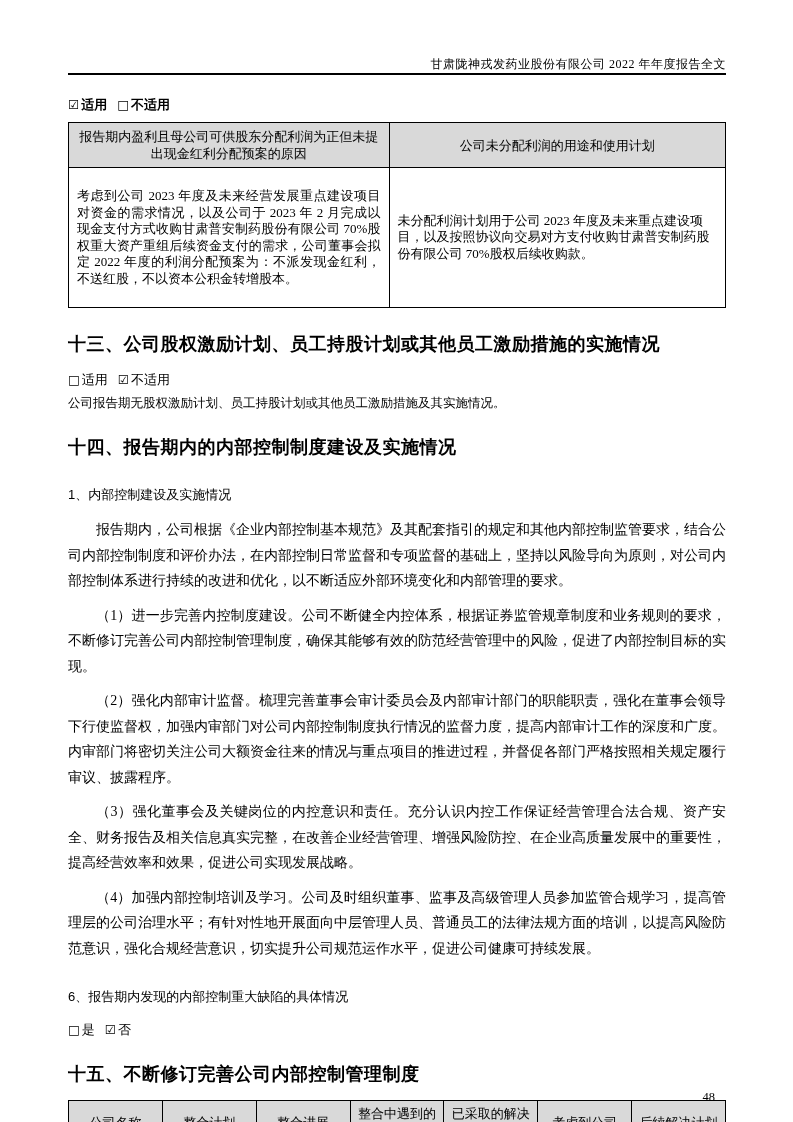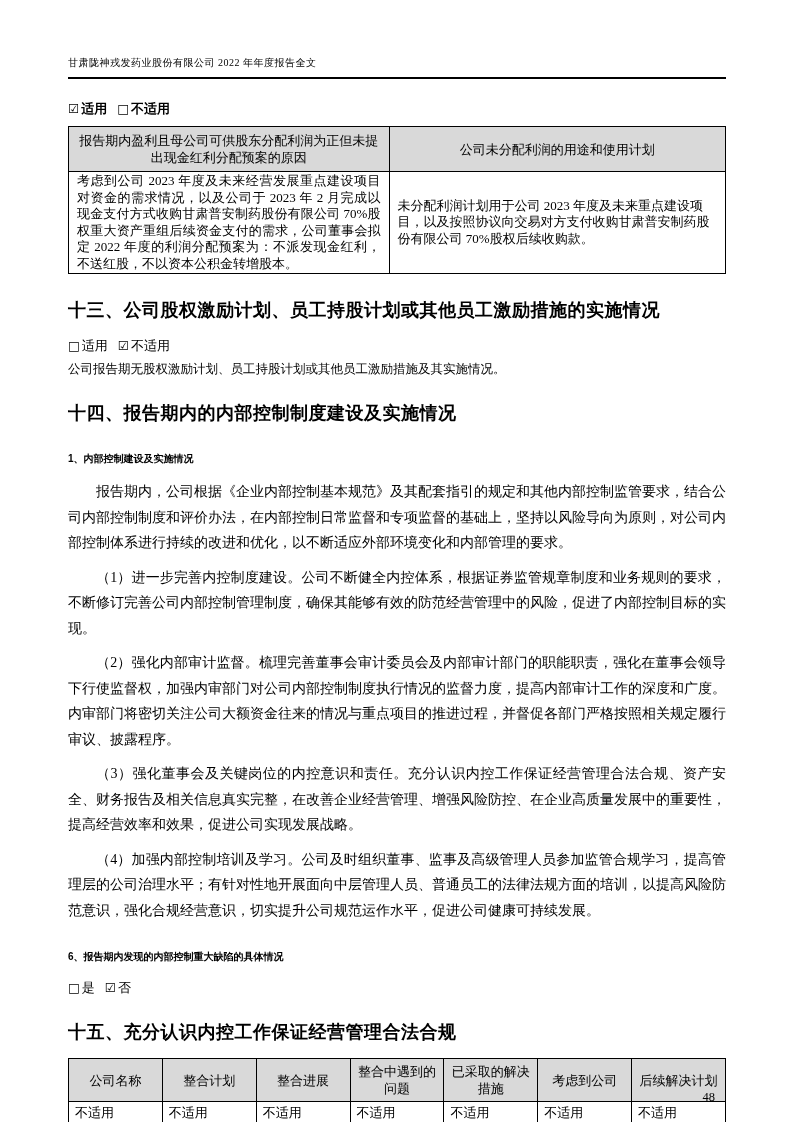--- a/index.html
+++ b/index.html
@@ -5,22 +5,22 @@
   html, body { margin: 0; padding: 0; }
   body {
     width: 793px; height: 1122px;
     background: #ffffff; color: #000000;
     font-family: "Liberation Serif", "DejaVu Serif", serif;
     position: relative; overflow: hidden;
   }
   .page { padding: 0 67px 0 68px; }
 
   .doc-header {
-    padding-top: 56px; padding-bottom: 7px;
-    text-align: left; font-size: 10px;
+    padding-top: 56px; 
+    text-align: right; font-size: 12px;
     border-bottom: 2px solid #000;
     letter-spacing: 0.5px;
   }
 
   .cbline { font-size: 13px; line-height: 17px; }
   .cbline .opt { margin-right: 10px; }
   .cb { font-family: "DejaVu Sans", sans-serif; font-size: 12.5px; margin-right: 2px; }
 
   .cbline.first { margin-top: 21px; font-weight: bold; }
 
@@ -28,38 +28,38 @@
   .t1, .t2 { border: 1.5px solid #000; margin-top: 9px; }
   th, td { border: 1px solid #000; }
   th {
     background: #d9d9d9; font-weight: normal;
     font-size: 13px; line-height: 17px;
     text-align: center; vertical-align: middle;
     padding: 5px 8px;
   }
   .t1 td {
     font-size: 13px; line-height: 16.5px;
-    padding: 1px 8px; vertical-align: middle; margin-left: 12px;
+    padding: 20px 8px; vertical-align: middle; margin-left: 12px;
   }
   .t1 td.just { text-align: justify; }
   .t1 col.c1 { width: 48.8%; }
   .t1 col.c2 { width: 51.2%; }
 
   .t2 { margin-top: 14px; }
   .t2 th { padding: 4px 4px; }
   .t2 td { font-size: 13px; line-height: 17px; padding: 2px 6px; text-align: left; vertical-align: top; }
 
   h2 {
     font-family: Liberation Serif, serif;
     font-size: 18px; font-weight: bold;
     margin: 24px 0 0 0; letter-spacing: 0.5px;
   }
   h3 {
     font-family: "Liberation Sans", "DejaVu Sans", sans-serif;
-    font-size: 10px; font-weight: bold;
+    font-size: 13px; font-weight: normal;
     margin: 27px 0 0 0;
   }
   .after-h2 { margin-top: 15px; }
   .note { margin-top: 7px; font-size: 12.5px; line-height: 16px; }
 
   p.body {
     font-size: 14px; line-height: 25.5px;
     text-align: justify; text-indent: 2em;
     margin: 9px 0 0 0;
   }
@@ -116,21 +116,21 @@
   <p class="body">（2）强化内部审计监督。梳理完善董事会审计委员会及内部审计部门的职能职责，强化在董事会领导下行使监督权，加强内审部门对公司内部控制制度执行情况的监督力度，提高内部审计工作的深度和广度。内审部门将密切关注公司大额资金往来的情况与重点项目的推进过程，并督促各部门严格按照相关规定履行审议、披露程序。</p>
   <p class="body">（3）强化董事会及关键岗位的内控意识和责任。充分认识内控工作保证经营管理合法合规、资产安全、财务报告及相关信息真实完整，在改善企业经营管理、增强风险防控、在企业高质量发展中的重要性，提高经营效率和效果，促进公司实现发展战略。</p>
   <p class="body">（4）加强内部控制培训及学习。公司及时组织董事、监事及高级管理人员参加监管合规学习，提高管理层的公司治理水平；有针对性地开展面向中层管理人员、普通员工的法律法规方面的培训，以提高风险防范意识，强化合规经营意识，切实提升公司规范运作水平，促进公司健康可持续发展。</p>
 
   <h3>6、报告期内发现的内部控制重大缺陷的具体情况</h3>
 
   <div class="cbline after-h2">
     <span class="opt"><span class="cb">□</span><span>是</span></span><span class="opt"><span class="cb">☑</span><span>否</span></span>
   </div>
 
-  <h2>十五、充分认识内控工作保证经营管理合法合规</h2>
+  <h2>十五、不断修订完善公司内部控制管理制度</h2>
 
   <table class="t2">
     <tbody>
         <tr>
       <th>公司名称</th>
       <th>整合计划</th>
       <th>整合进展</th>
       <th>整合中遇到的问题</th>
       <th>已采取的解决措施</th>
       <th>考虑到公司</th>

